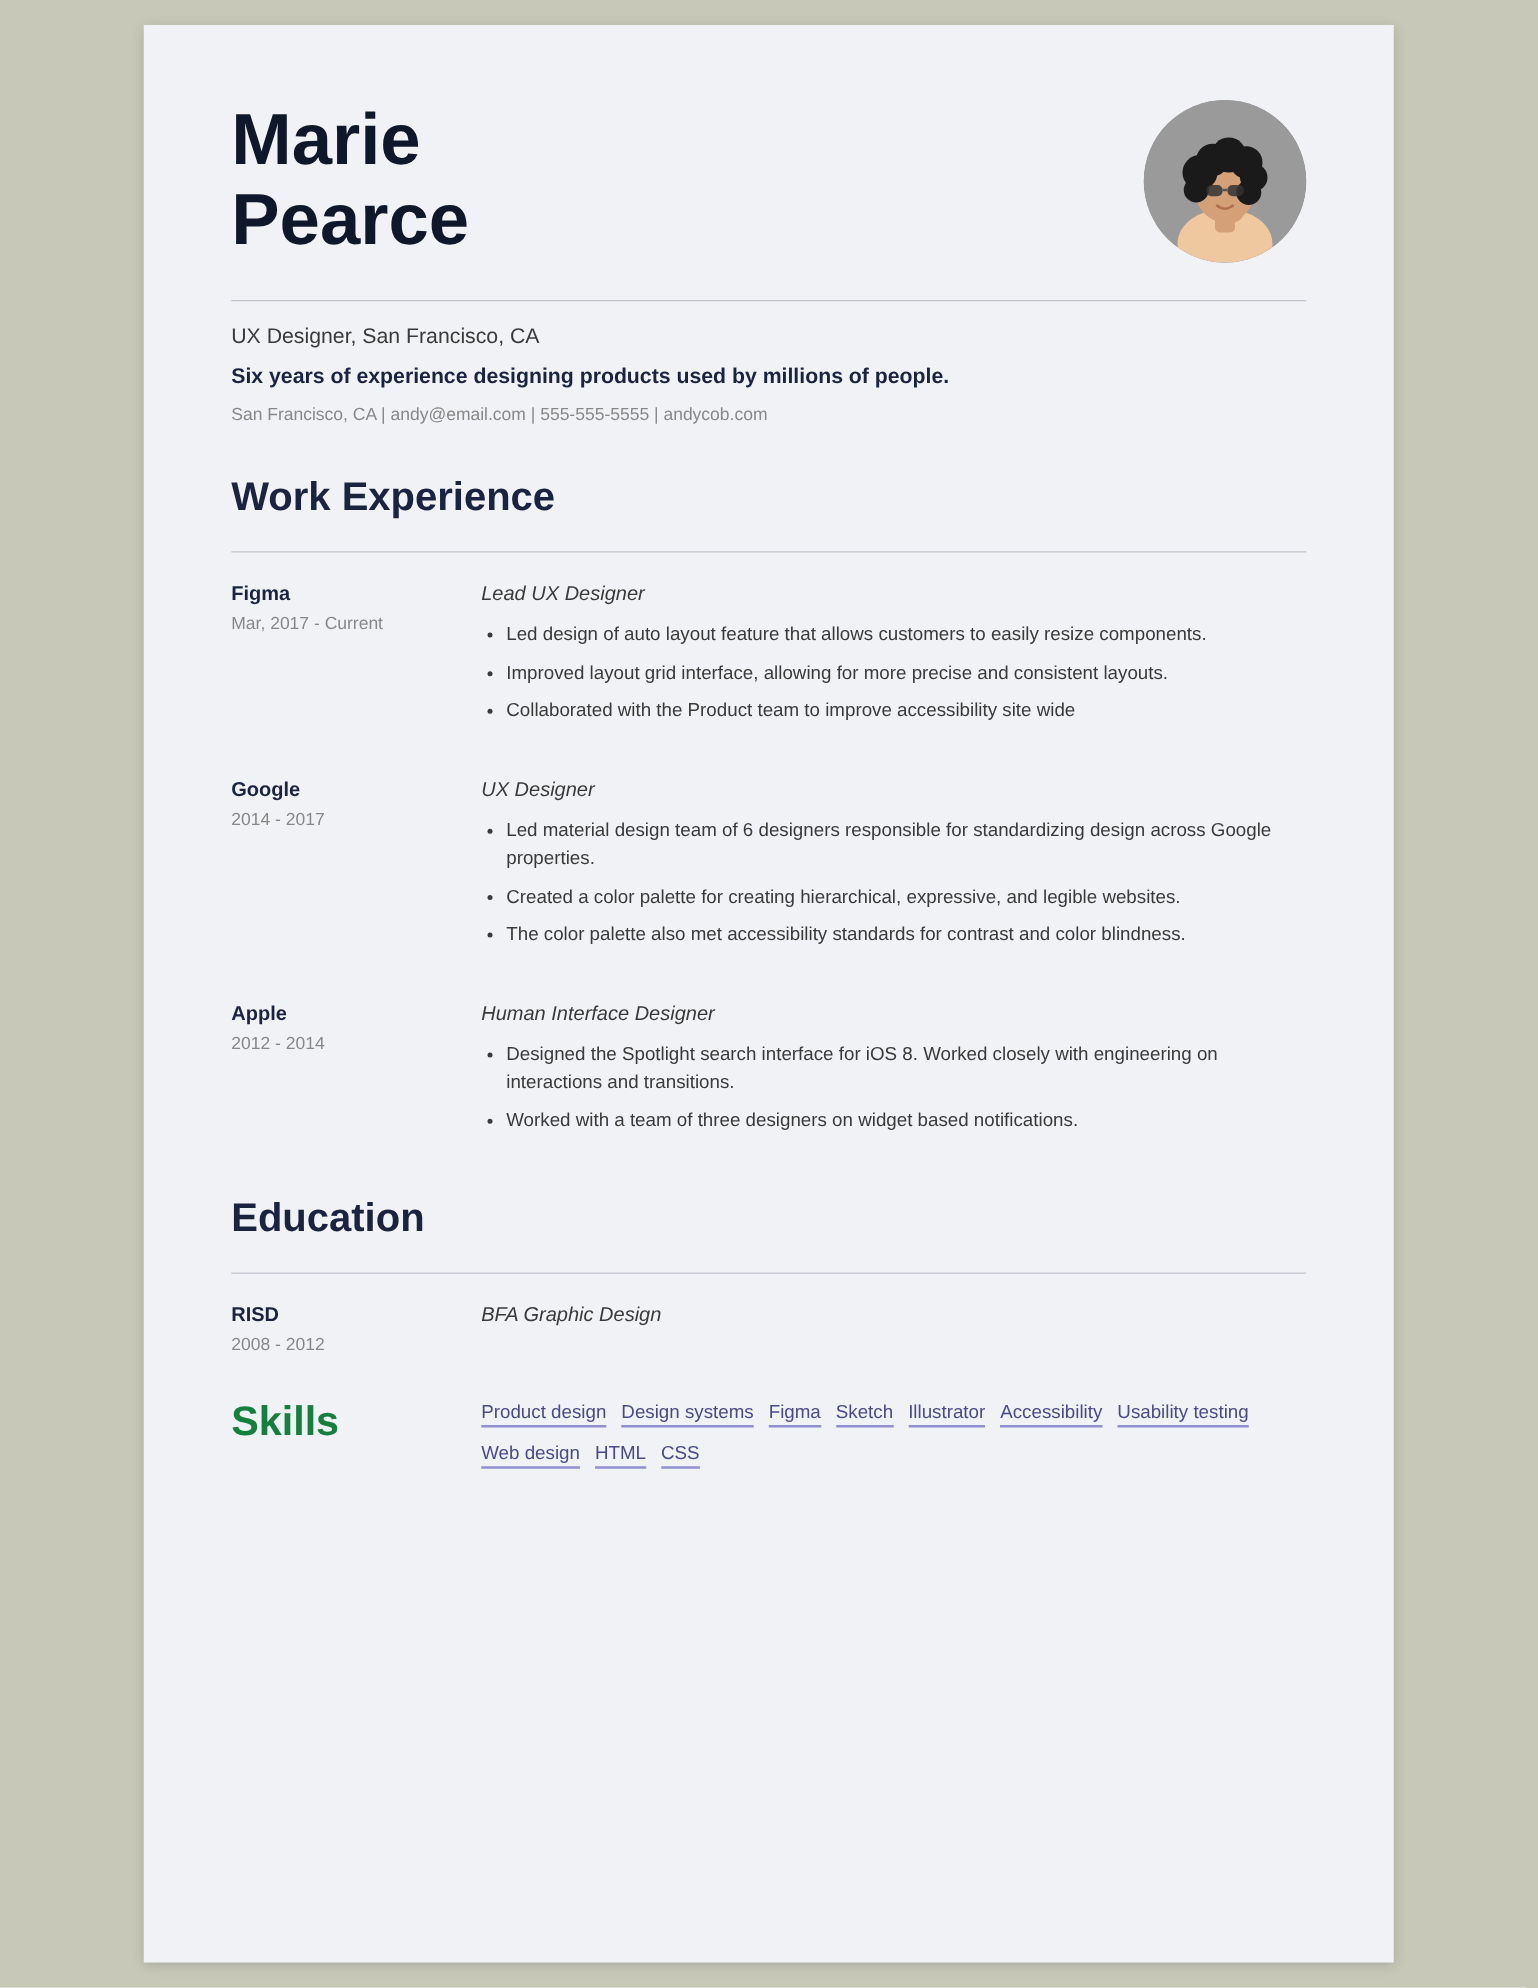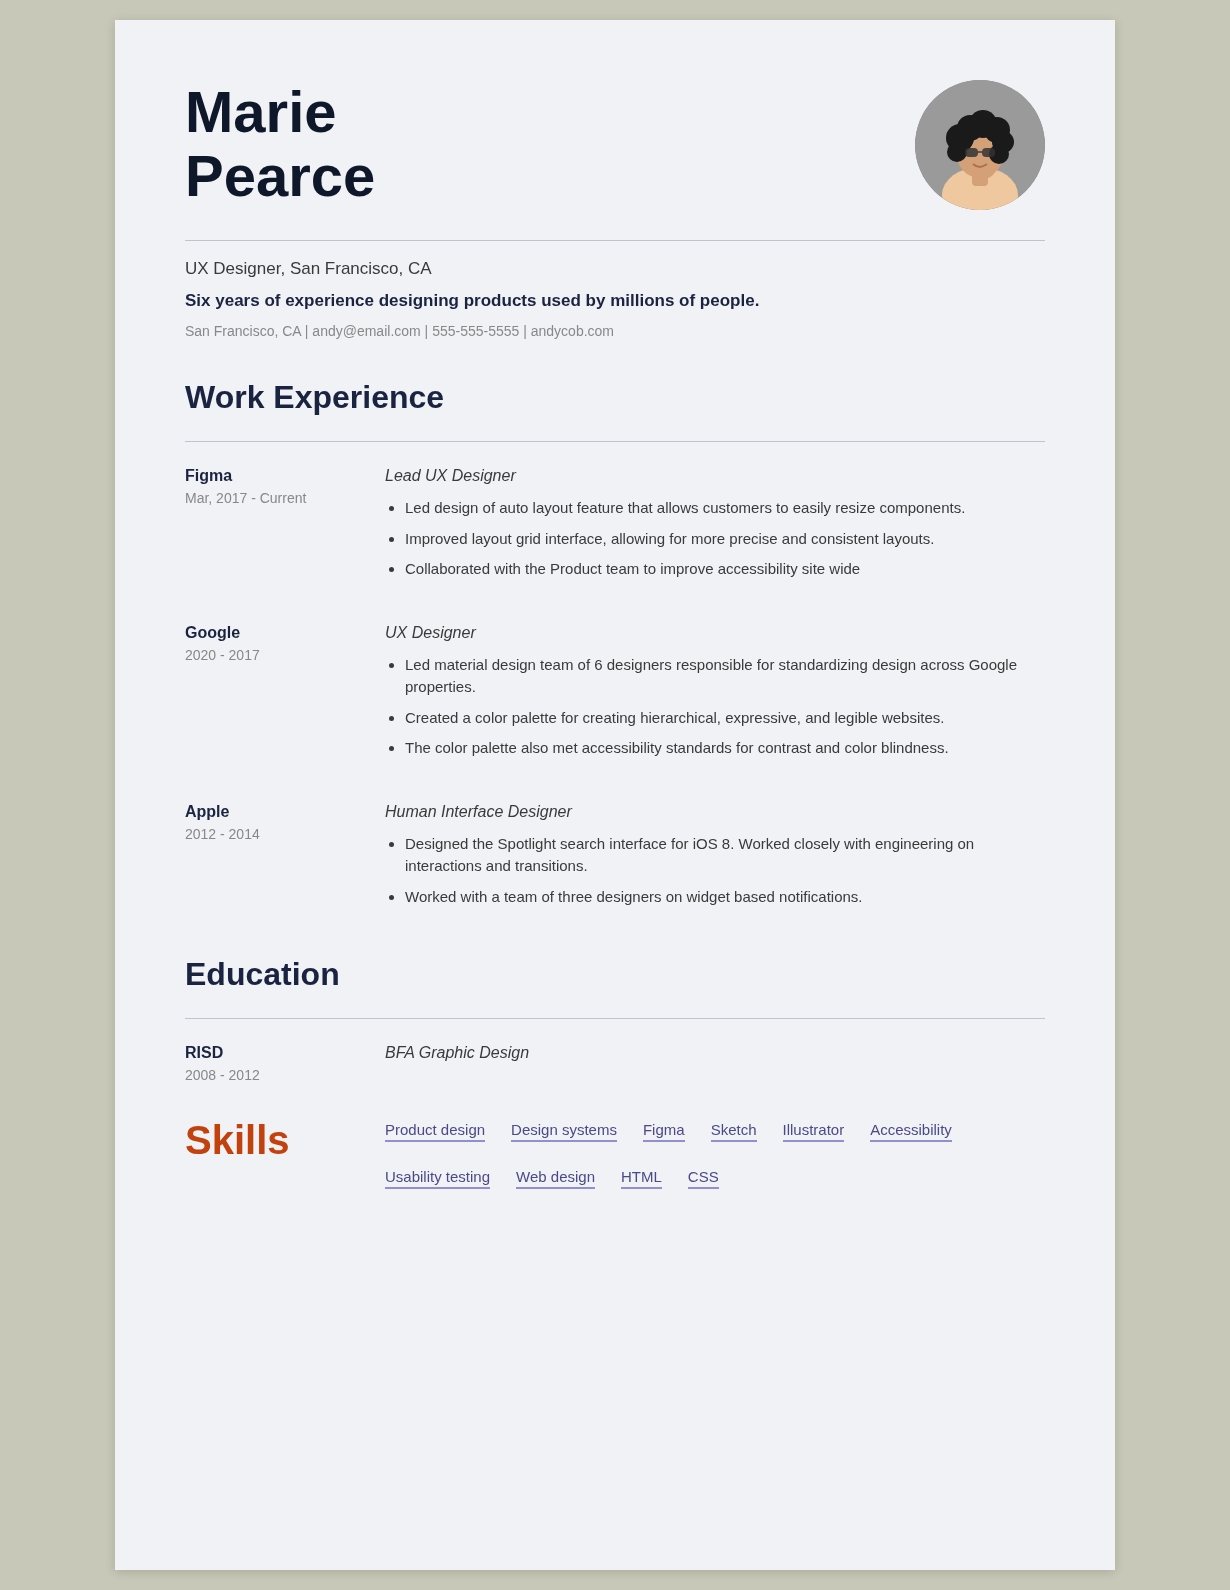--- a/index.html
+++ b/index.html
@@ -194,32 +194,32 @@
     
     .skills-section {
       display: flex;
       align-items: flex-start;
       margin-top: 10px;
     }
 
     .skills-header {
       width: 200px;
       flex-shrink: 0;
-      font-size: 40px;
+      font-size: 33px;
       font-weight: 800;
-      color: #c2410c;
+      color: #15803d;
       font-family: Arial, sans-serif;
       padding-top: 5px;
     }
 
     .skills-tags {
       flex: 1;
       display: flex;
       flex-wrap: wrap;
-      gap: 26px;
+      gap: 12px;
       padding-top: 8px;
     }
 
     .skill-tag {
       font-size: 15px;
       color: #4a4a8a;
       font-family: Arial, sans-serif;
       border-bottom: 2px solid #9090d0;
       padding-bottom: 2px;
       cursor: default;
@@ -289,21 +289,21 @@
           <li>Led design of auto layout feature that allows customers to easily resize components.</li>
           <li>Improved layout grid interface, allowing for more precise and consistent layouts.</li>
           <li>Collaborated with the Product team to improve accessibility site wide</li>
         </ul>
       </div>
     </div>
 
     <div class="experience-item">
       <div class="exp-left">
         <div class="exp-company">Google</div>
-        <div class="exp-date">2020 - 2017</div>
+        <div class="exp-date">2014 - 2017</div>
       </div>
       <div class="exp-right">
         <div class="exp-role">UX Designer</div>
         <ul class="exp-bullets">
           <li>Led material design team of 6 designers responsible for standardizing design across Google properties.</li>
           <li>Created a color palette for creating hierarchical, expressive, and legible websites.</li>
           <li>The color palette also met accessibility standards for contrast and color blindness.</li>
         </ul>
       </div>
     </div>

